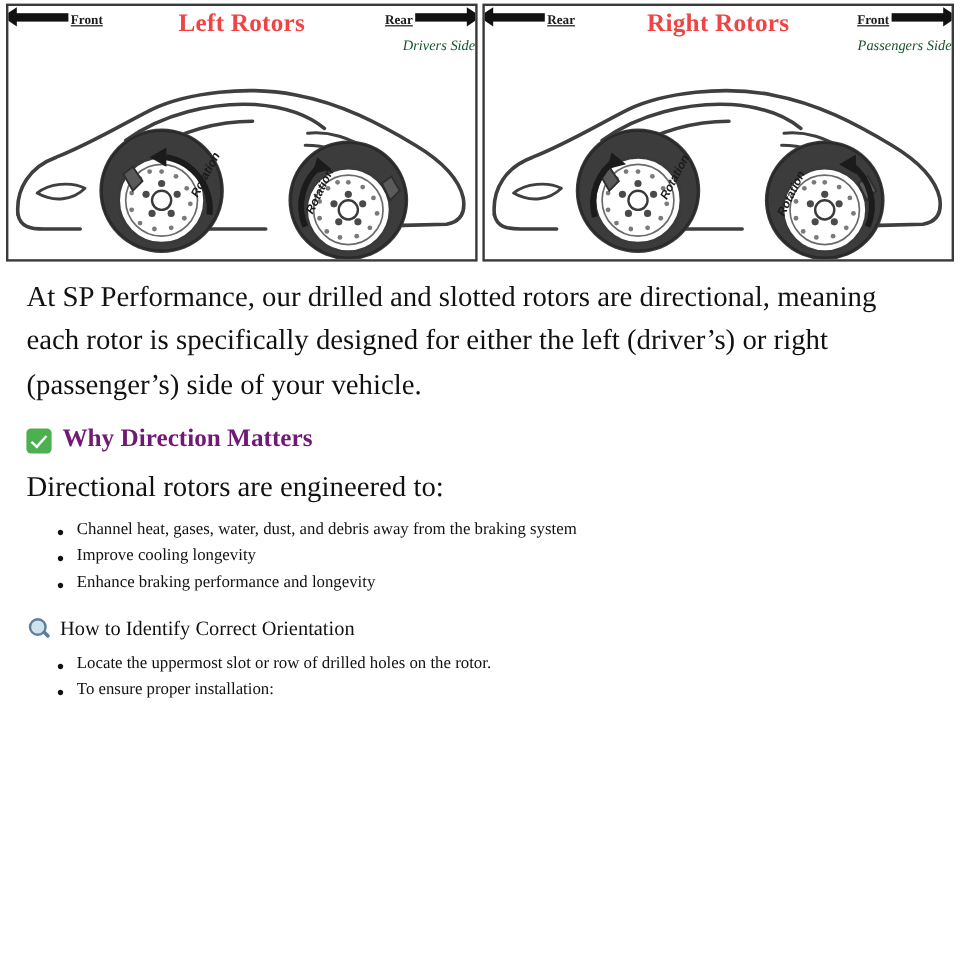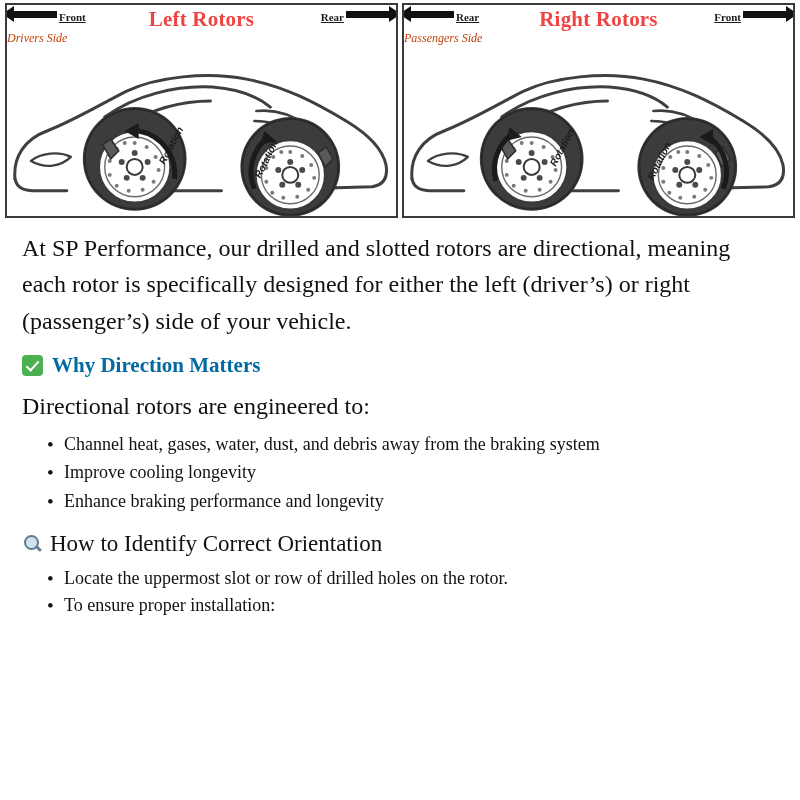--- a/index.html
+++ b/index.html
@@ -48,24 +48,24 @@
     font-weight: bold;
     font-size: 21px;
     color: #ef4444;
     letter-spacing: 0.2px;
   }
   .panel-sub {
     position: absolute;
     top: 26px;
     left: 0;
     right: 0;
-    text-align: left;
+    text-align: right;
     font-style: italic;
     font-size: 12px;
-    color: #c2410c;
+    color: #14532d;
   }
   .arrow-tag {
     position: absolute;
     top: 6px;
     display: flex;
     gap: 2px;
     font-size: 11px;
     font-weight: bold;
     color: #1a1a1a;
   }
@@ -109,23 +109,23 @@
     margin: 0 0 6px 0;
     font-size: 24px;
     line-height: 1.52;
     color: #111;
   }
   h2.heading {
     margin: 14px 0 10px 0;
     font-size: 21px;
     font-weight: bold;
     display: flex;
-    align-items: center;
+    align-items: flex-end;
     gap: 9px;
-    color: #0369a1;
+    color: #701a75;
   }
   .check-icon {
     display: inline-block;
     width: 21px;
     height: 21px;
     border-radius: 4px;
     background: #4caf50;
     position: relative;
     flex: 0 0 auto;
   }
@@ -133,21 +133,21 @@
     content: "";
     position: absolute;
     left: 6.5px; top: 3px;
     width: 5px; height: 11px;
     border: solid #fff;
     border-width: 0 2.6px 2.6px 0;
     transform: rotate(42deg);
   }
   h3.subheading {
     margin: 16px 0 8px 0;
-    font-size: 23px;
+    font-size: 17px;
     font-weight: normal;
     display: flex;
     align-items: center;
     gap: 6px;
     color: #111;
   }
   .mag-icon {
     display: inline-block;
     width: 22px;
     height: 22px;
@@ -171,21 +171,21 @@
     background: #5f7d95;
     transform: rotate(45deg);
     border-radius: 1px;
   }
   ul.bullets {
     margin: 0 0 4px 0;
     padding-left: 42px;
     list-style: none;
   }
   ul.bullets li {
-    font-size: 18px;
+    font-size: 14px;
     line-height: 1.52;
     color: #111;
     position: relative;
     margin-bottom: 1px;
   }
   ul.bullets li::before {
     content: "\2022";
     position: absolute;
     left: -17px;
     top: 0;

